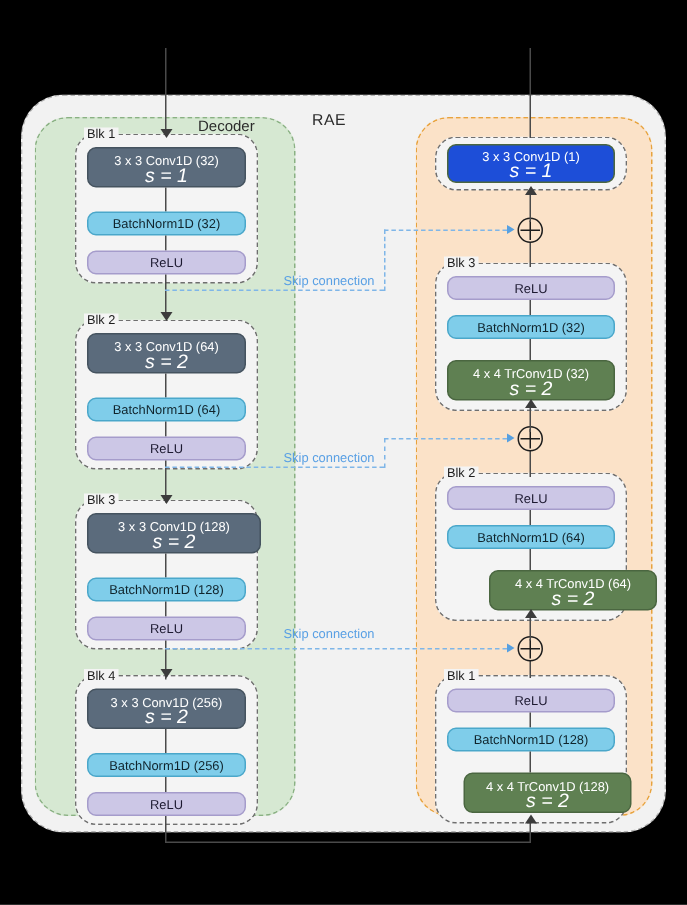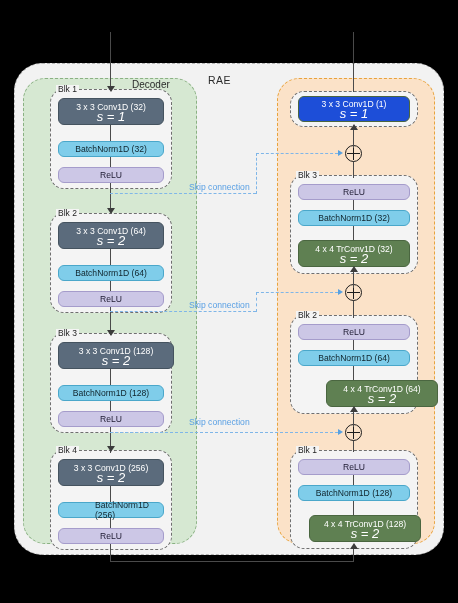--- a/index.html
+++ b/index.html
@@ -38,21 +38,21 @@
   }
   .blk-label{
     position:absolute;font-size:8.5px;color:#1d1d1d;background:#f4f4f4;
     padding:0 2px;line-height:9px;
   }
 
   
   .layer{
     position:absolute;box-sizing:border-box;border-radius:6px;
     display:flex;flex-direction:column;align-items:center;justify-content:center;
-    font-size:8.6px;line-height:10px;text-align:left;
+    font-size:8.6px;line-height:10px;text-align:right;
   }
   .layer .sub{font-style:italic;font-size:13px;line-height:10px;}
   .conv{background:#5b6b7c;border:1px solid #45535f;color:#ffffff;}
   .trconv{background:#5f8052;border:1px solid #4a6640;color:#ffffff;}
   .bn{background:#7fcdea;border:1px solid #4aa7ca;color:#10242c;}
   .relu{background:#ccc7e6;border:1px solid #a59ccb;color:#1c1930;}
   .convtop{background:#1d4ed8;border:1px solid #4a6640;color:#ffffff;}
 
   
   .vline{position:absolute;background:#4a4a4a;width:1.2px;}
@@ -149,21 +149,21 @@
     <span>ReLU</span>
   </div>
 
   <div class="blk" style="left:50px;top:450px;width:122px;height:100px;"></div>
   <div class="blk-label" style="left:56px;top:446px;">Blk 4</div>
   <div class="layer conv" style="left:58px;top:459px;width:106px;height:27px;">
     <span>3 x 3 Conv1D (256)</span>
     <span class="sub">s = 2</span>
   </div>
   <div class="inner-line" style="left:110px;top:486px;height:16px;"></div>
-  <div class="layer bn" style="left:58px;top:502px;width:106px;height:16px;padding-left:36px;">
+  <div class="layer bn" style="left:58px;top:502px;width:106px;height:16px;">
     <span>BatchNorm1D (256)</span>
   </div>
   <div class="inner-line" style="left:110px;top:518px;height:10px;"></div>
   <div class="layer relu" style="left:58px;top:528px;width:106px;height:16px;">
     <span>ReLU</span>
   </div>
 
   <div class="blk" style="left:290px;top:91px;width:128px;height:36px;"></div>
   <div class="layer convtop" style="left:298px;top:96px;width:112px;height:26px;">
     <span>3 x 3 Conv1D (1)</span>

